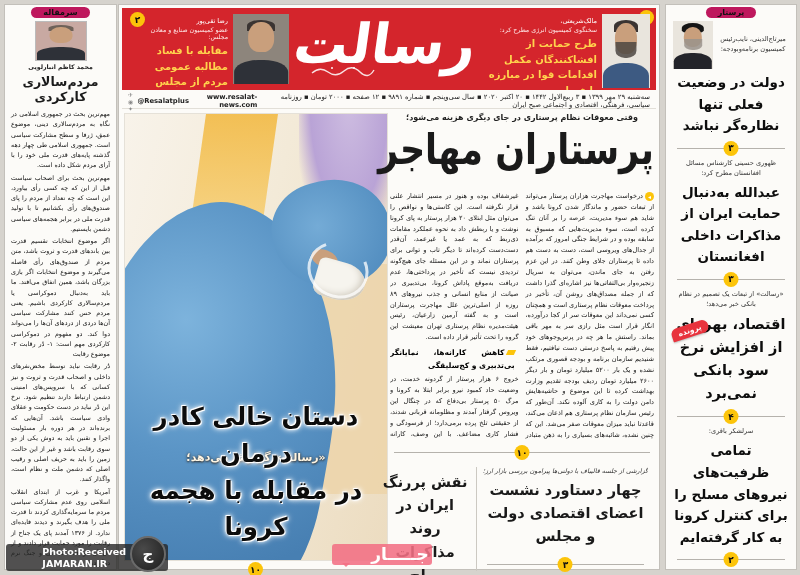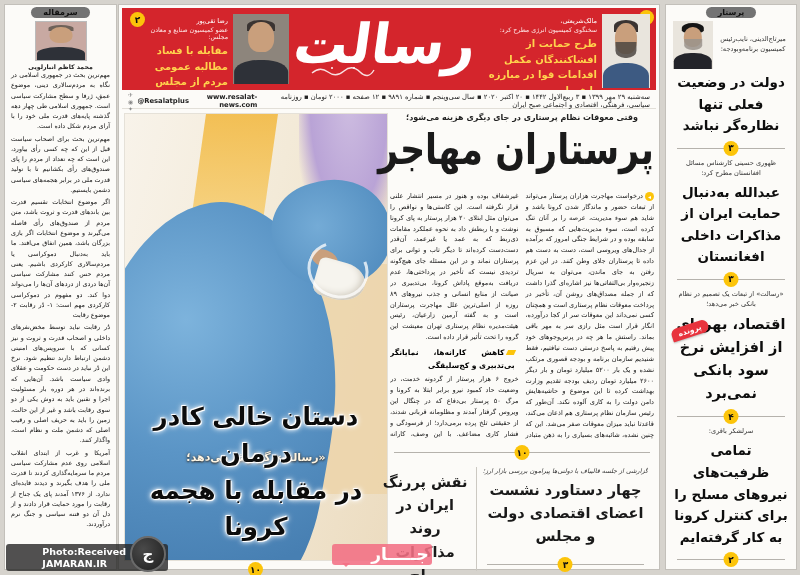--- a/index.html
+++ b/index.html
@@ -9,21 +9,21 @@
     background:#d6d3cd;
     font-family:"DejaVu Sans", sans-serif;
     direction:rtl; color:#1a1a1a;
   }
   .panel { position:absolute; background:#fcfbf8; border:1px solid #c3c0ba; }
 
   
   #sidebar { right:3px; top:4px; width:132px; height:566px; padding:2px 7px; overflow:hidden; }
   .tag-pill {
     display:block; width:max-content; margin:0 auto 3px auto;
-    background:#737373; color:#111; font-size:8px; font-weight:bold;
+    background:#be185d; color:#111; font-size:8px; font-weight:bold;
     padding:1px 12px; border-radius:8px;
   }
   .sb-item { text-align:center; }
   .sb-top-row { display:flex; gap:4px; align-items:center; margin-top:2px; }
   .kicker { font-size:6.6px; color:#333; line-height:1.5; }
   .sb-headline { font-weight:bold; font-size:13.5px; line-height:1.6; color:#0d0d0d; margin-top:3px; }
   .sb-headline.big { font-size:14.5px; }
   .sep { position:relative; border-top:1px solid #b5b2ac; margin:11px 4px 10px 4px; }
   .badge {
     width:15px; height:15px; border-radius:50%; background:#fcc40a; color:#111;
@@ -288,20 +288,21 @@
 </div>
 
 <div id="editorial" class="panel">
   <span class="tag-pill">سرمقاله</span>
   <div class="portrait warm">
     <div class="p-hair" style="background:#6e6259"></div>
       <div class="p-head"></div>
       <div class="p-torso"></div>
   </div>
   <div class="author">محمد کاظم انبارلویی</div>
+  <div class="ed-headline">مردم‌سالاری کارکردی</div>
   <div class="ed-body">
     <p>مهم‌ترین بحث در جمهوری اسلامی در نگاه به مردم‌سالاری دینی، موضوع عمق، ژرفا و سطح مشارکت سیاسی است. جمهوری اسلامی طی چهار دهه گذشته پایه‌های قدرت ملی خود را با آرای مردم شکل داده است.</p>
     <p>مهم‌ترین بحث برای اصحاب سیاست قبل از این که چه کسی رأی بیاورد، این است که چه تعداد از مردم را پای صندوق‌های رأی بکشانیم تا با تولید قدرت ملی در برابر هجمه‌های سیاسی دشمن بایستیم.</p>
     <p>اگر موضوع انتخابات تقسیم قدرت بین باندهای قدرت و ثروت باشد، متن مردم از صندوق‌های رأی فاصله می‌گیرند و موضوع انتخابات اگر بازی بزرگان باشد، همین اتفاق می‌افتد. ما باید به‌دنبال دموکراسی یا مردم‌سالاری کارکردی باشیم. یعنی مردم حس کنند مشارکت سیاسی آن‌ها دردی از دردهای آن‌ها را می‌تواند دوا کند. دو مفهوم در دموکراسی کارکردی مهم است: ۱- دُر رقابت ۲- موضوع رقابت</p>
     <p>دُر رقابت نباید توسط مخض‌نفرهای داخلی و اصحاب قدرت و ثروت و نیز کسانی که با سرویس‌های امنیتی دشمن ارتباط دارند تنظیم شود. نرخ این دُر نباید در دست حکومت و عقلای وادی سیاست باشد. آن‌هایی که برنده‌اند در هر دوره بار مسئولیت اجرا و تقنین باید به دوش یکی از دو سوی رقابت باشد و غیر از این حالت، زمین را باید به حریف اصلی و رقیب اصلی که دشمن ملت و نظام است، واگذار کنند.</p>
     <p>آمریکا و غرب از ابتدای انقلاب اسلامی روی عدم مشارکت سیاسی مردم ما سرمایه‌گذاری کردند تا قدرت ملی را هدف بگیرند و دیدند فایده‌ای ندارد. از ۱۳۷۶ آمدند پای یک جناح از رقابت را مورد حمایت قرار دادند و از دل آن دو فتنه سیاسی و جنگ نرم درآوردند.</p>
 
   </div>
 </div>
 

